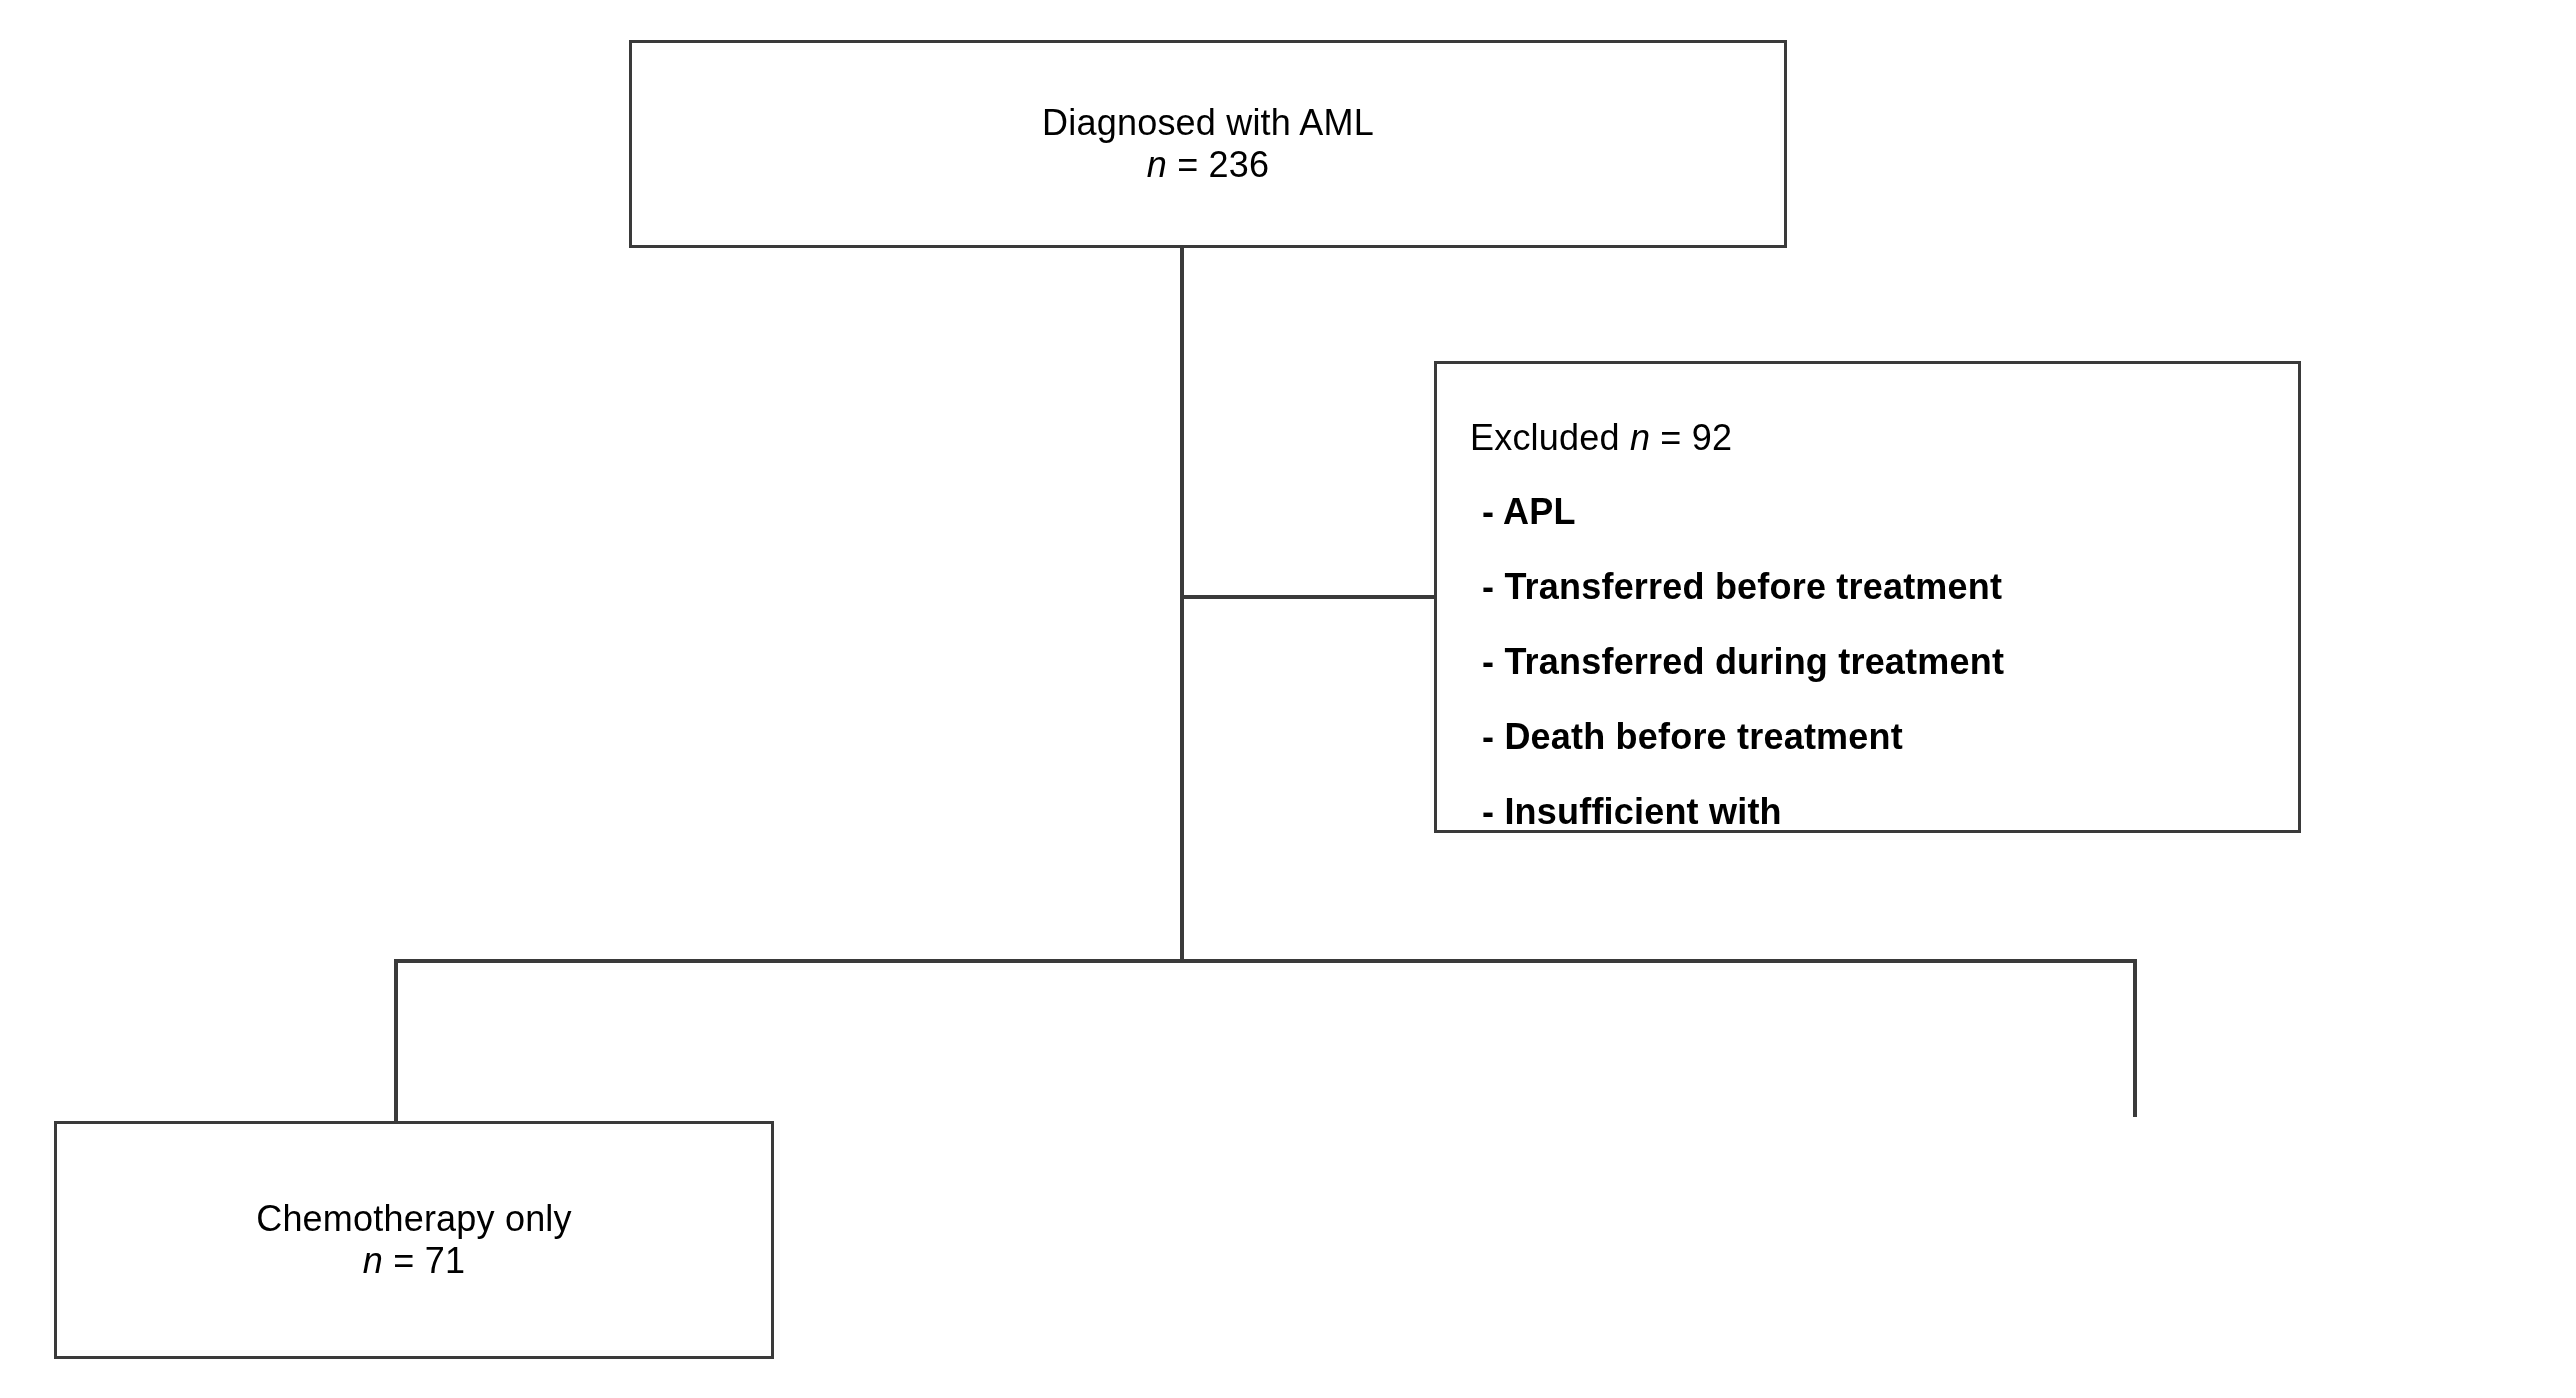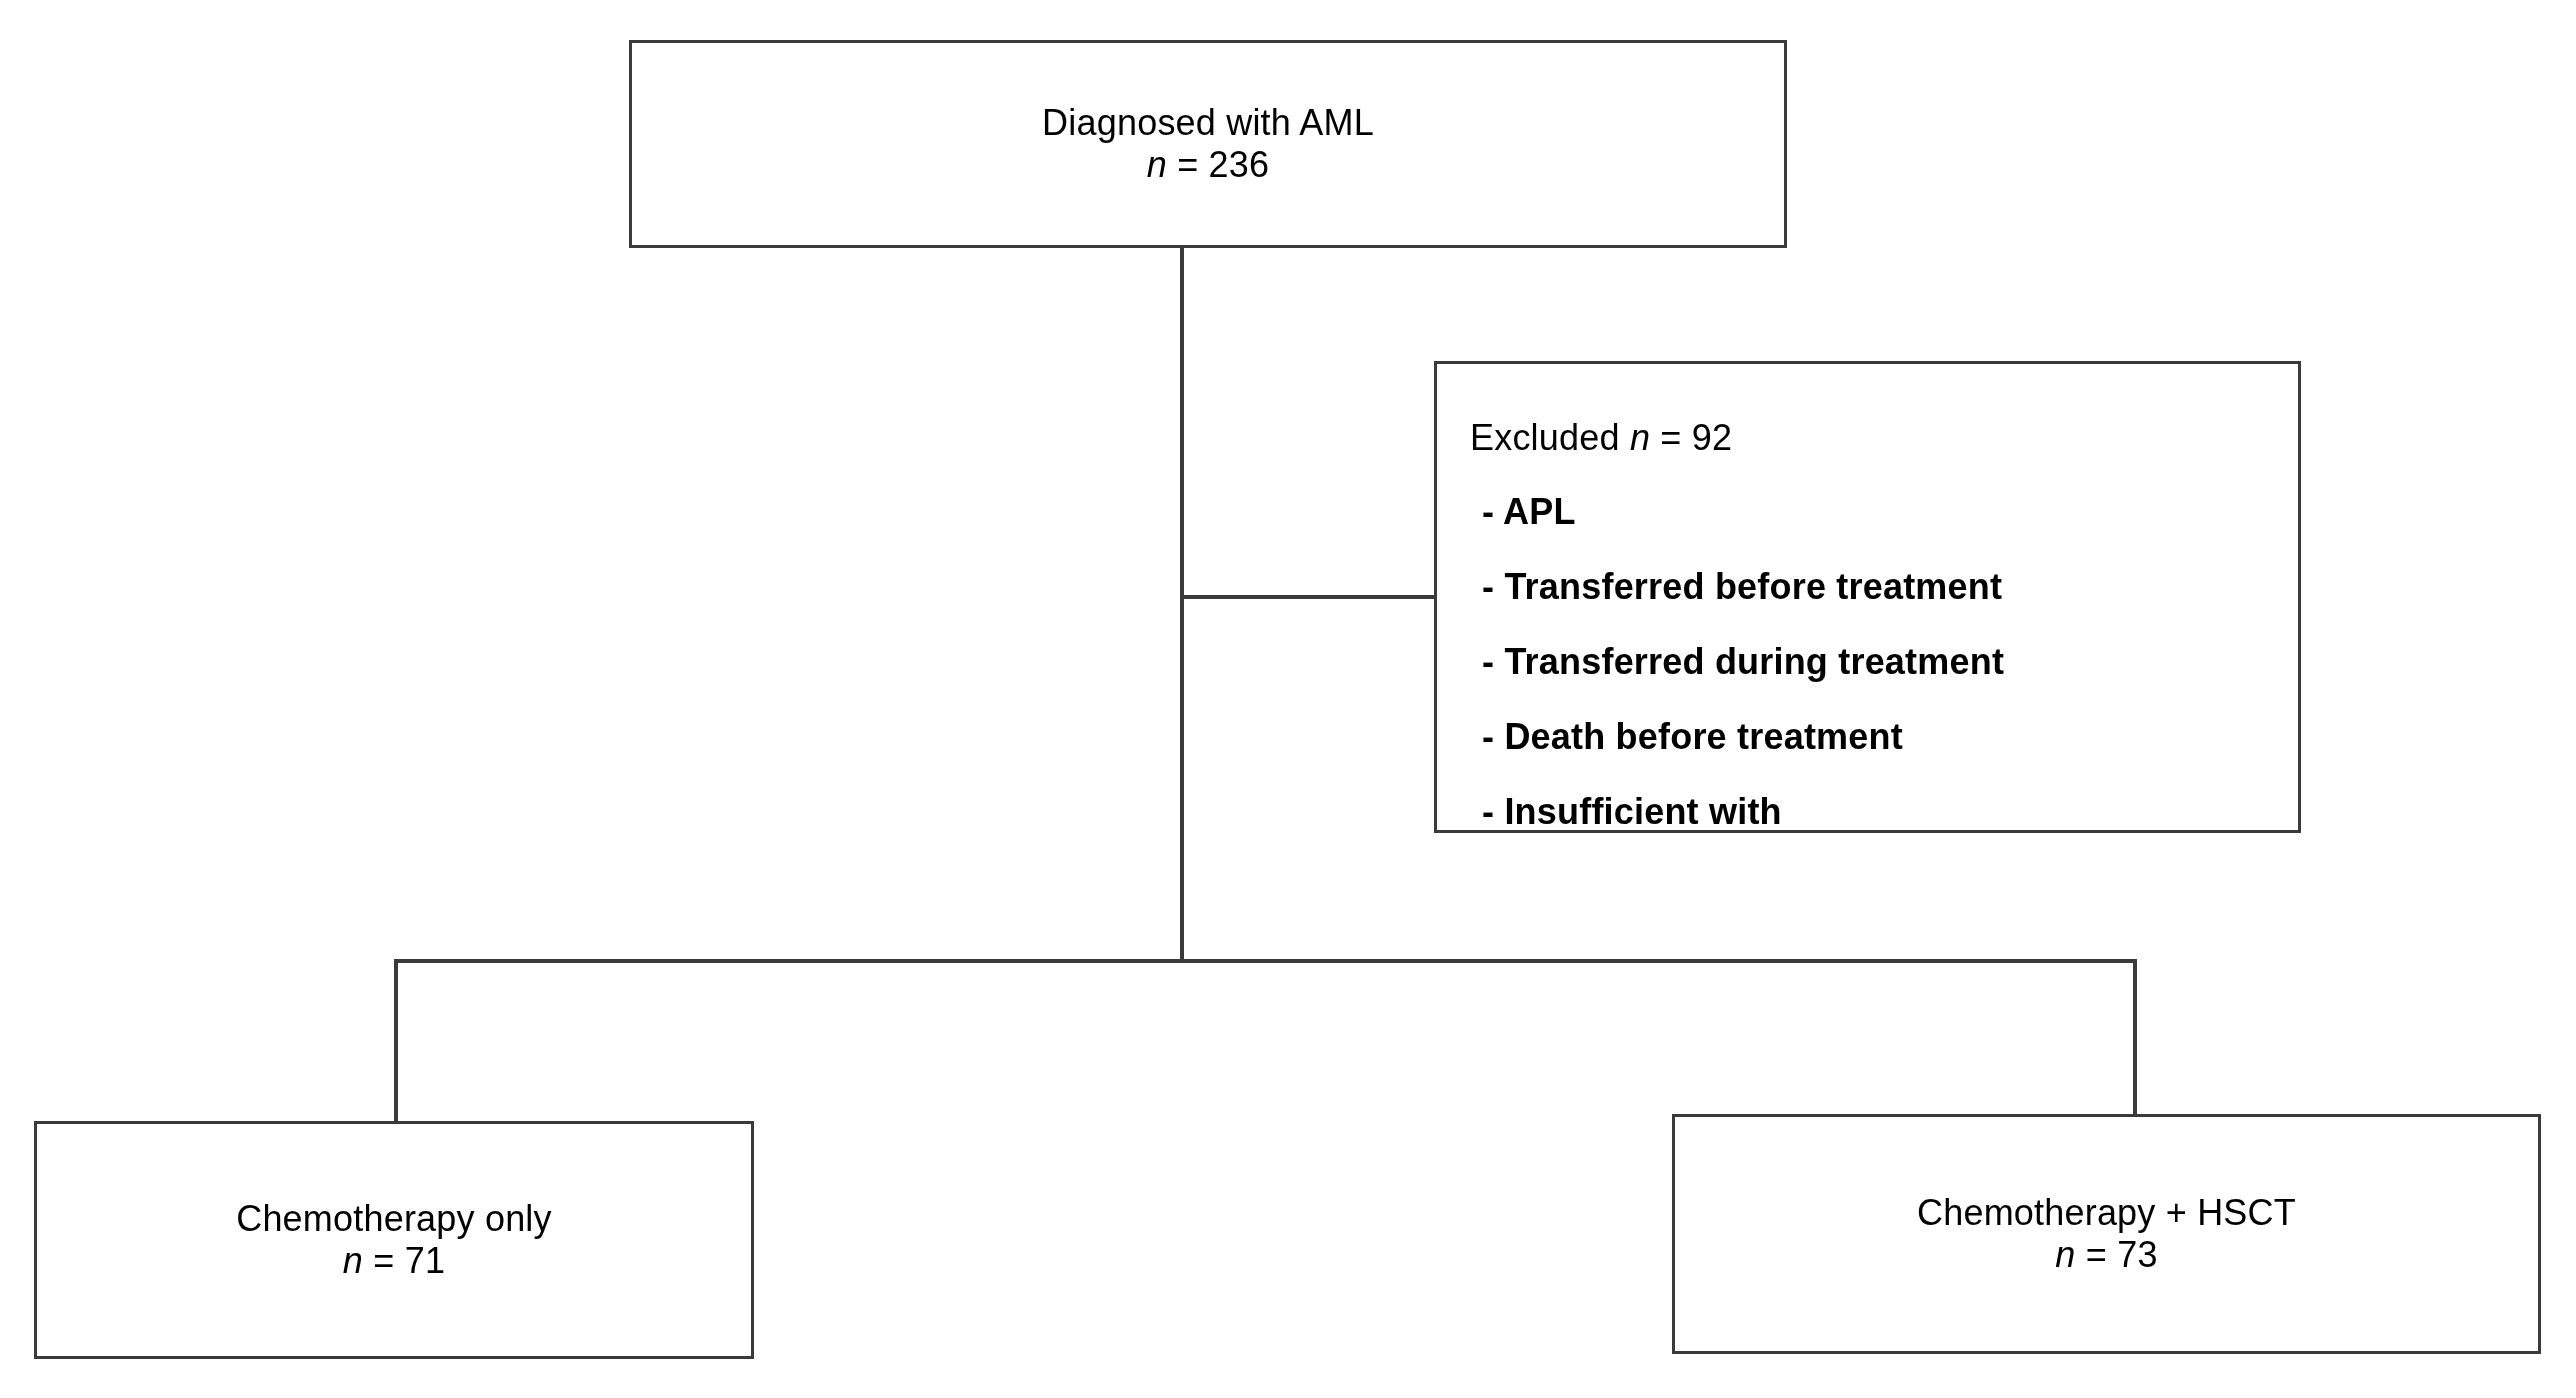--- a/index.html
+++ b/index.html
@@ -73,21 +73,21 @@
     line-height: 1.30;
     margin-top: 28px;
   }
 
   #box-excluded .bullet-line {
     padding-left: 12px;
     font-weight: bold;
   }
 
   #box-chemo-only {
-    left: 34px;
+    left: 54px;
     top: 1121px;
     width: 720px;
     height: 238px;
   }
 
   #box-chemo-hsct {
     left: 1672px;
     top: 1114px;
     width: 869px;
     height: 240px;
@@ -166,19 +166,15 @@
     <div class="node-line bullet-line">- Transferred during treatment</div>
     <div class="node-line bullet-line">- Death before treatment</div>
     <div class="node-line bullet-line">- Insufficient with</div>
   </div>
 
   <div class="node-box node-centered" id="box-chemo-only">
     <div class="node-line">Chemotherapy only</div>
     <div class="node-line"><span class="n-italic">n</span><span> = </span><span>71</span></div>
   </div>
 
-  <div class="node-box node-centered" id="box-chemo-hsct">
-    <div class="node-line">Chemotherapy + HSCT</div>
-    <div class="node-line"><span class="n-italic">n</span><span> = </span><span>73</span></div>
-  </div>
 
 </div>
 
 
 </body></html>

